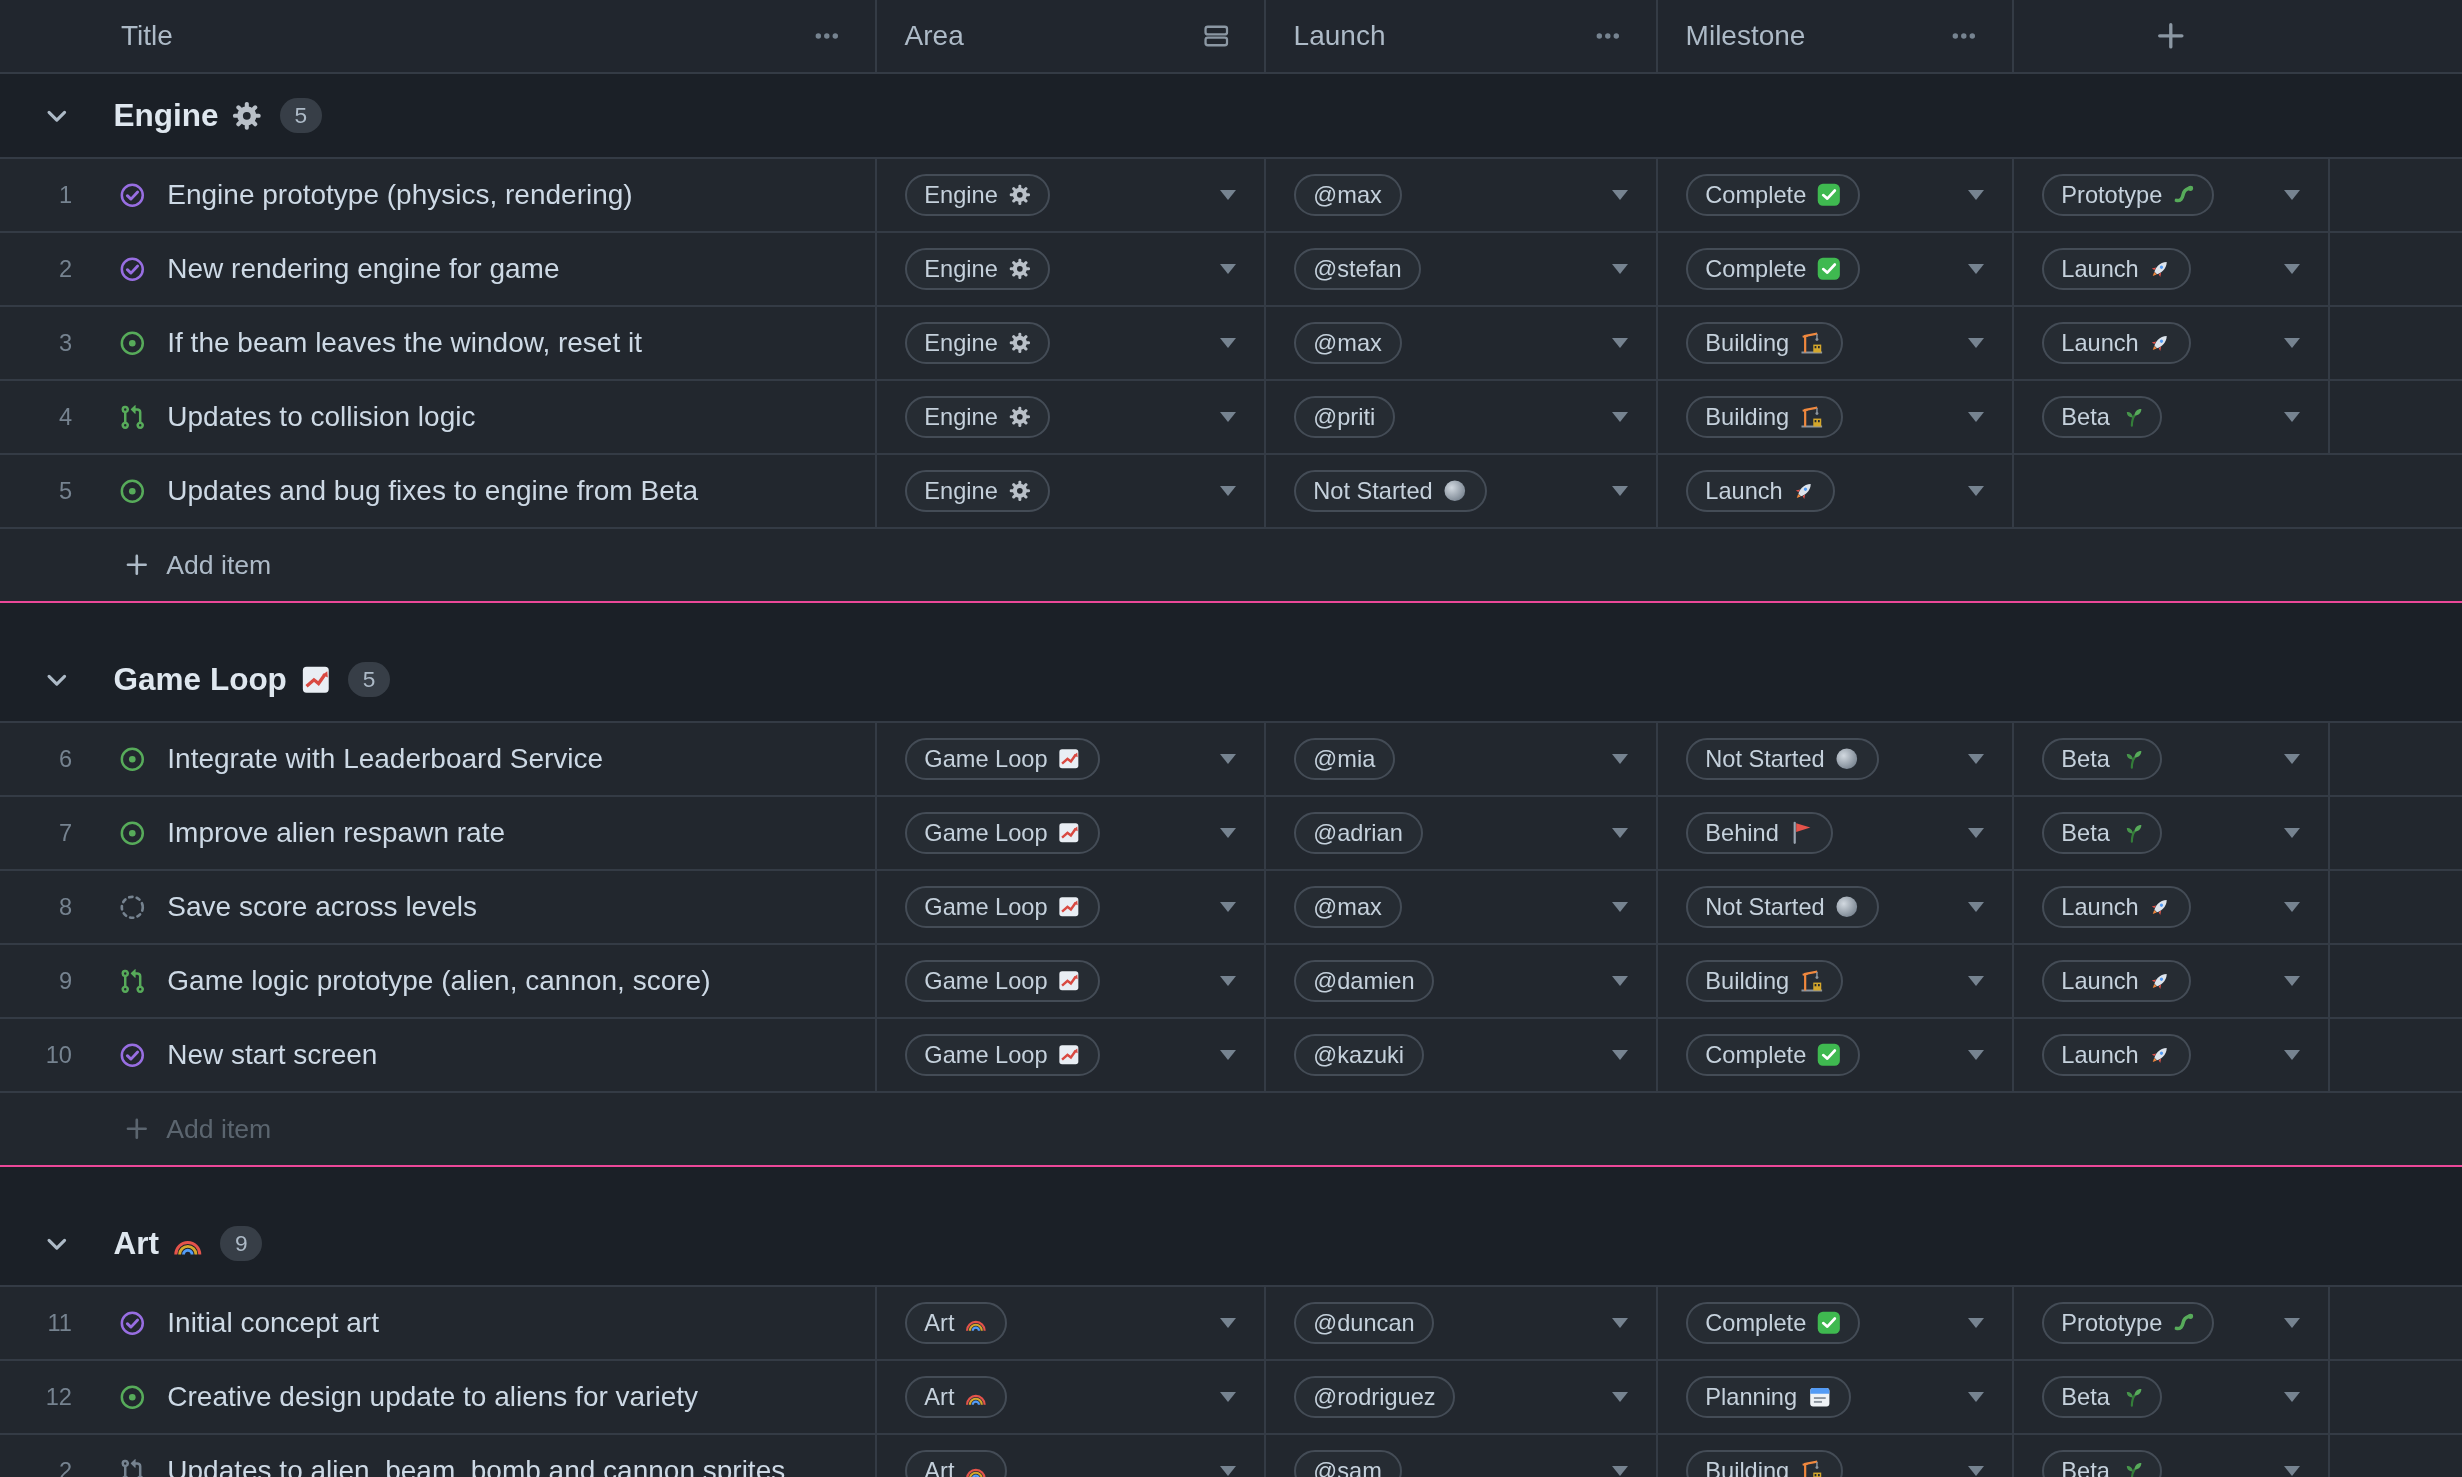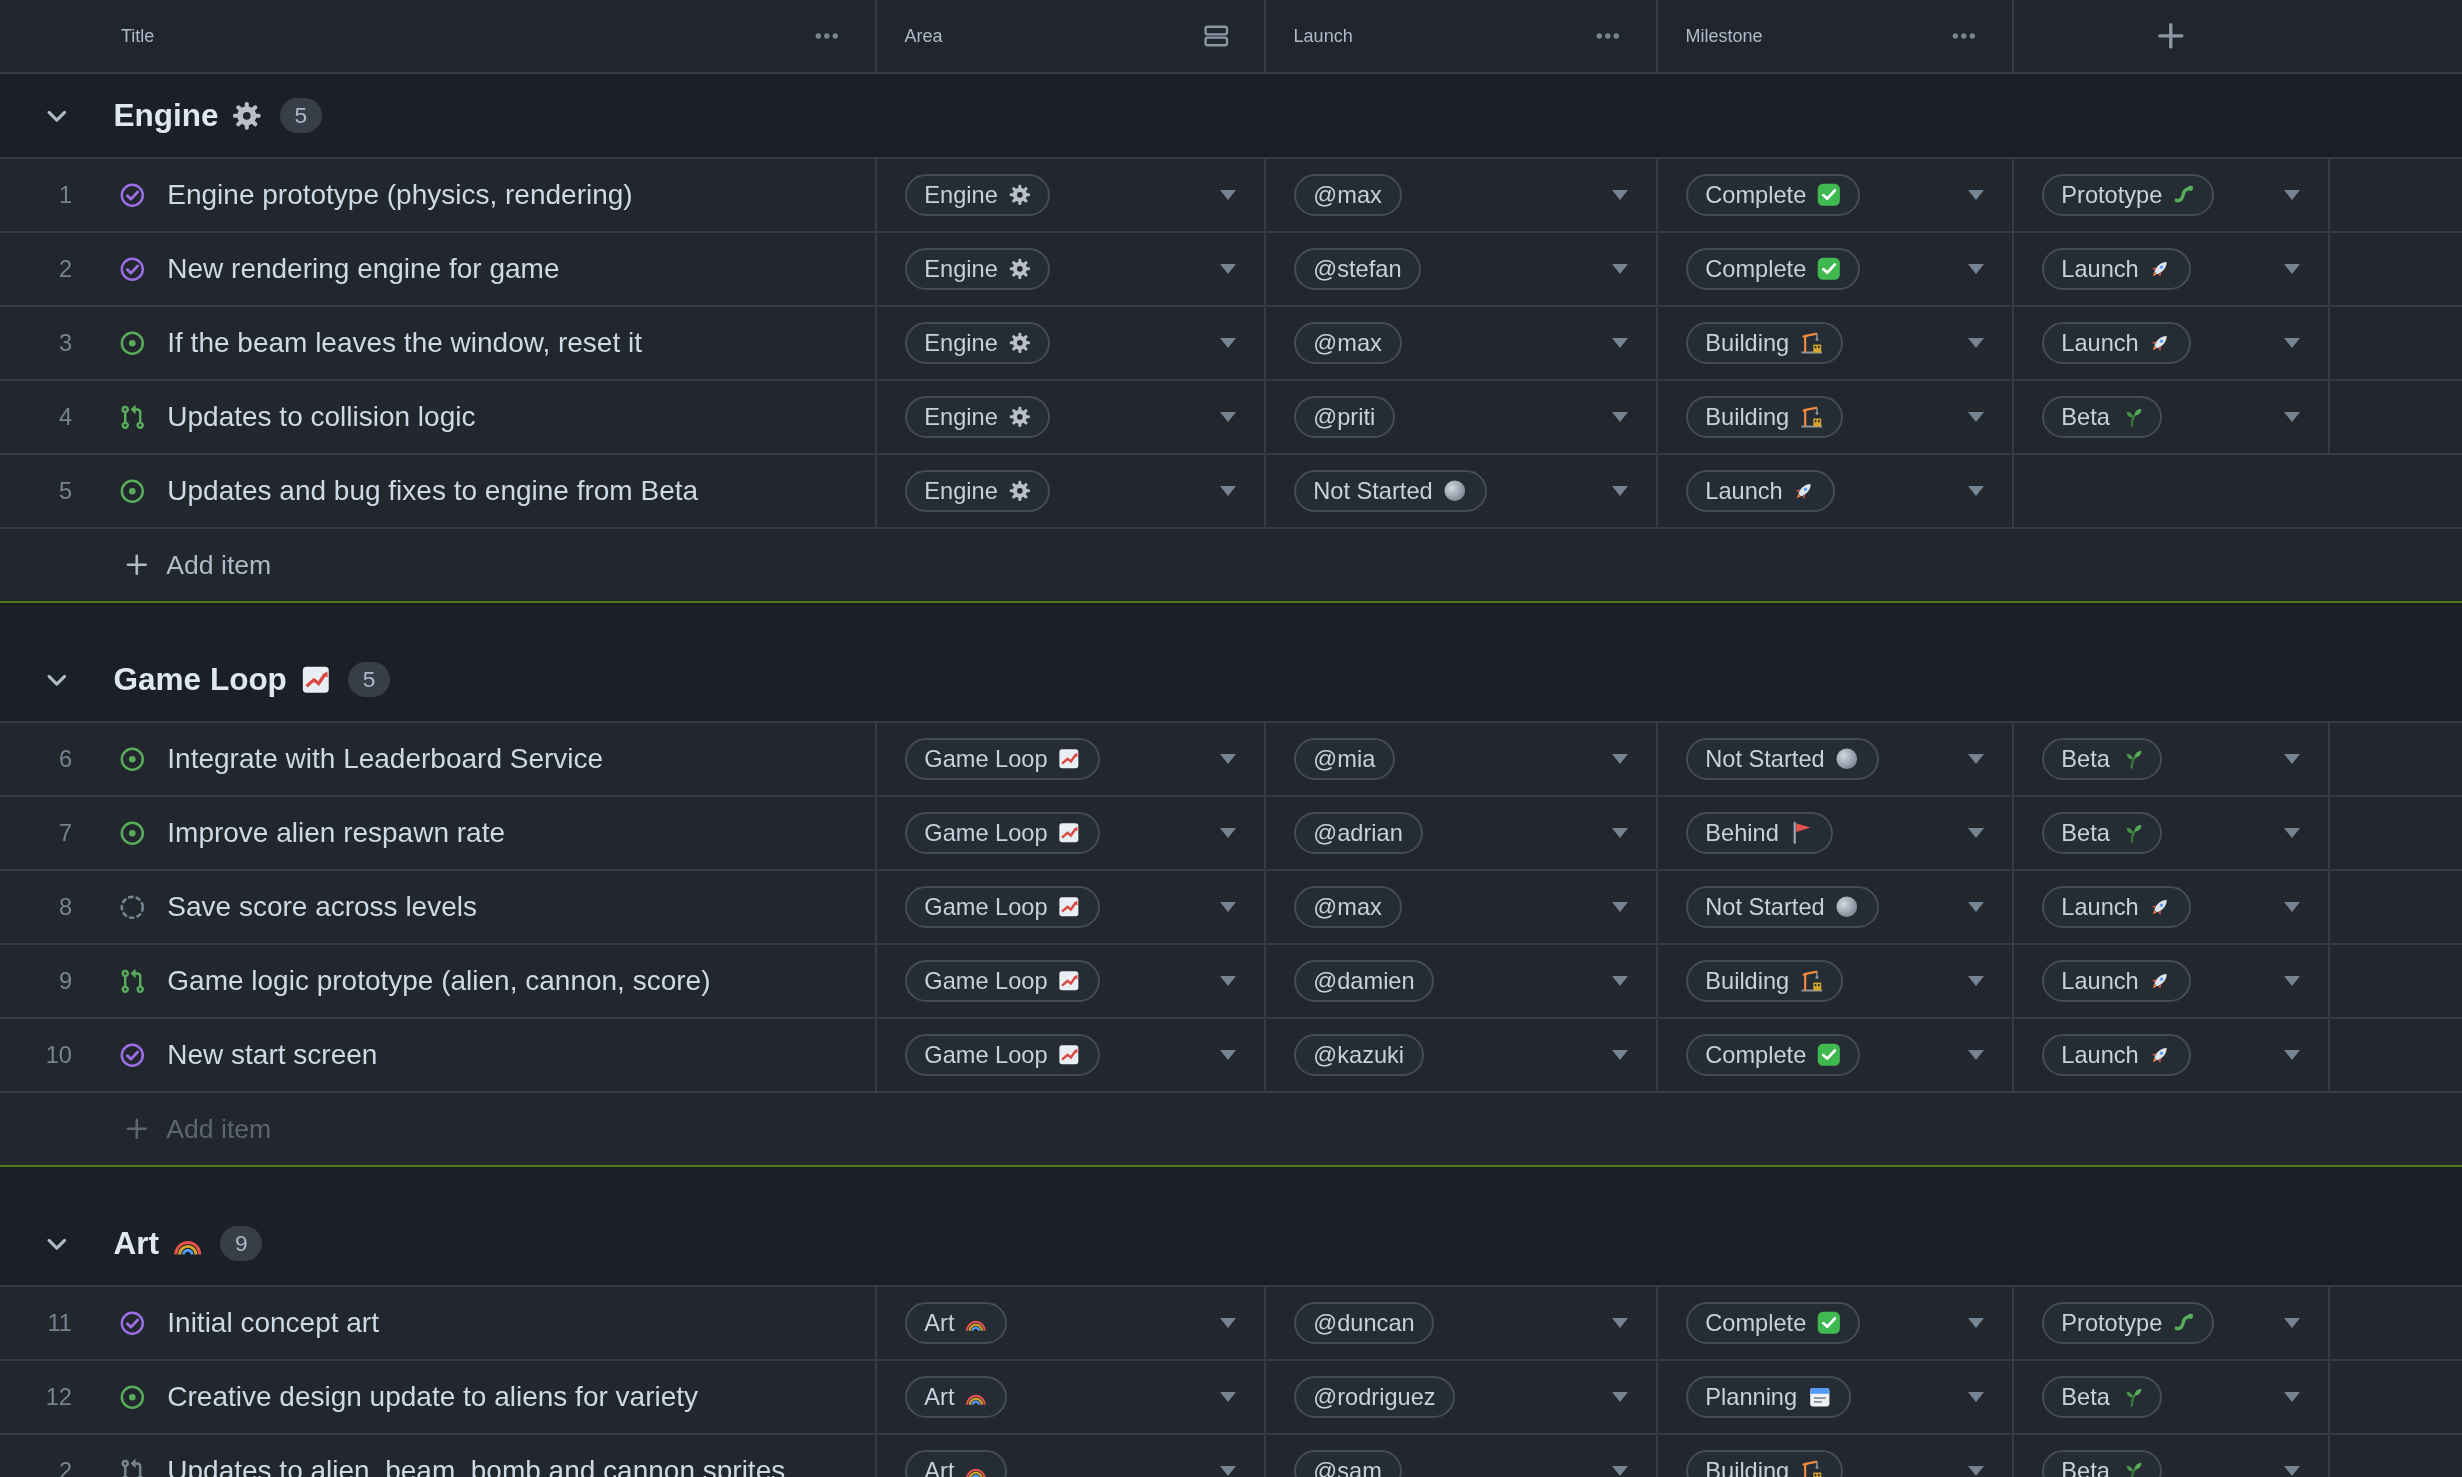--- a/index.html
+++ b/index.html
@@ -9,21 +9,21 @@
   
   .grid-row{display:grid;grid-template-columns:875px 389px 392px 356px 316px 135px;
             height:74px;background:#22272e;border-bottom:2px solid #343b45;box-sizing:border-box;}
   .cell{position:relative;display:flex;align-items:center;box-sizing:border-box;
         padding-left:27.6px;overflow:hidden;}
   .cell + .cell{border-left:2px solid #343b45;}
   .c-title{padding-left:0;}
 
   
   .header-row{background:#21262e;}
-  .header-label{font-size:18px;color:#adbac7;white-space:nowrap;}
+  .header-label{font-size:28px;color:#adbac7;white-space:nowrap;}
   .h-title{padding-left:121px;}
   .header-menu{position:absolute;right:35px;top:50%;transform:translateY(-50%);
                display:flex;cursor:pointer;}
   .h-plus{justify-content:center;padding-left:0;}
 
   
   .group-band{height:85px;background:#1b2027;display:flex;align-items:center;
               padding-left:43px;border-bottom:2px solid #343b45;box-sizing:border-box;}
   .band-chevron{display:flex;margin-right:43px;cursor:pointer;}
   .group-title{font-size:31.5px;font-weight:700;color:#dfe7ef;white-space:nowrap;}
@@ -38,21 +38,21 @@
 
   .chip{display:inline-flex;align-items:center;gap:10.8px;border:2px solid #444c56;
         border-radius:984px;padding:5.9px 17.7px;font-size:23.6px;color:#c5d1dc;
         white-space:nowrap;background:rgba(205,217,229,0.03);cursor:pointer;}
   .chip .icon{display:flex;}
   .caret{position:absolute;right:27.6px;top:50%;margin-top:-4.9px;width:0;height:0;
          border-left:8.9px solid transparent;border-right:8.9px solid transparent;
          border-top:10.8px solid #768390;cursor:pointer;}
 
   
-  .add-item-row{height:74px;background:#22272e;border-bottom:2px solid #4d7c0f;
+  .add-item-row{height:74px;background:#22272e;border-bottom:2px solid #ec4899;
                 display:flex;align-items:center;padding-left:125px;box-sizing:border-box;cursor:pointer;}
   .add-item-row .icon{display:flex;}
   .add-item-label{margin-left:17.7px;font-size:26.6px;color:#adbac7;}
   .add-item-row.muted .add-item-label{color:#5b656f;}
   .add-item-row.muted .icon{color:#5b656f !important;}
 
   .group-gap{height:35px;background:#1b2027;}
 
   .icon svg{display:block;}
   .hidden-defs{position:absolute;width:0;height:0;overflow:hidden;}

